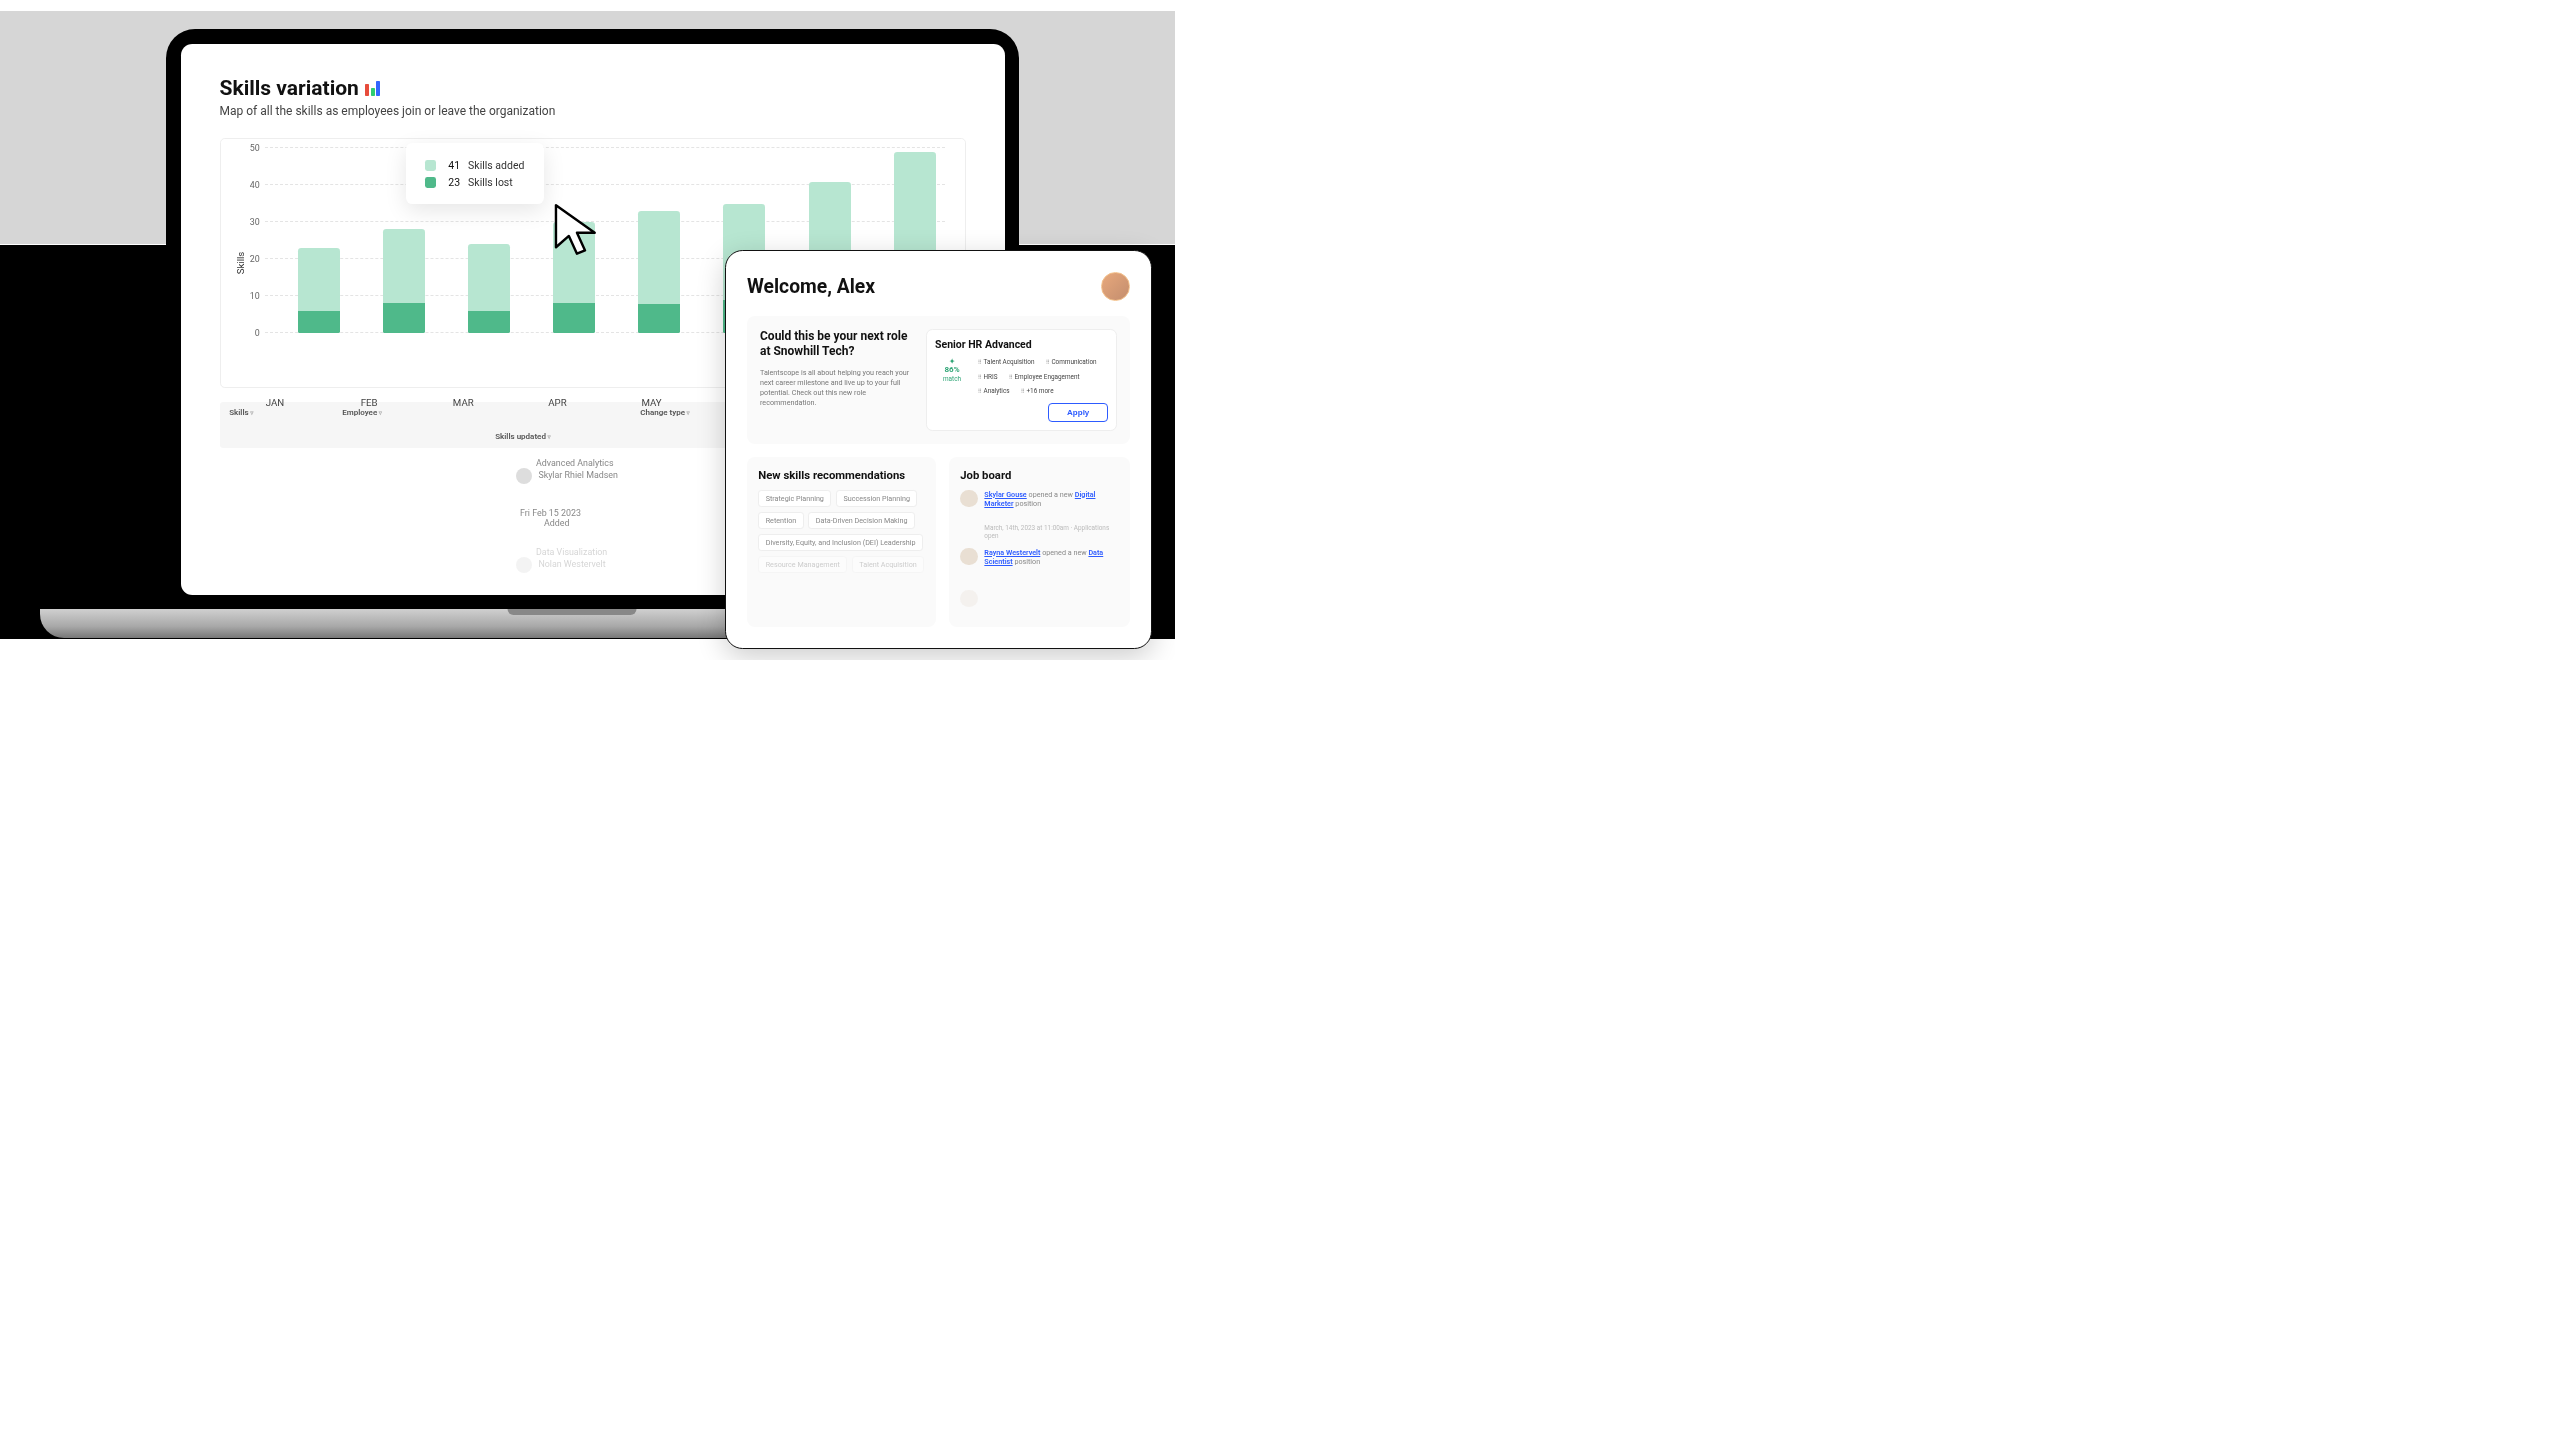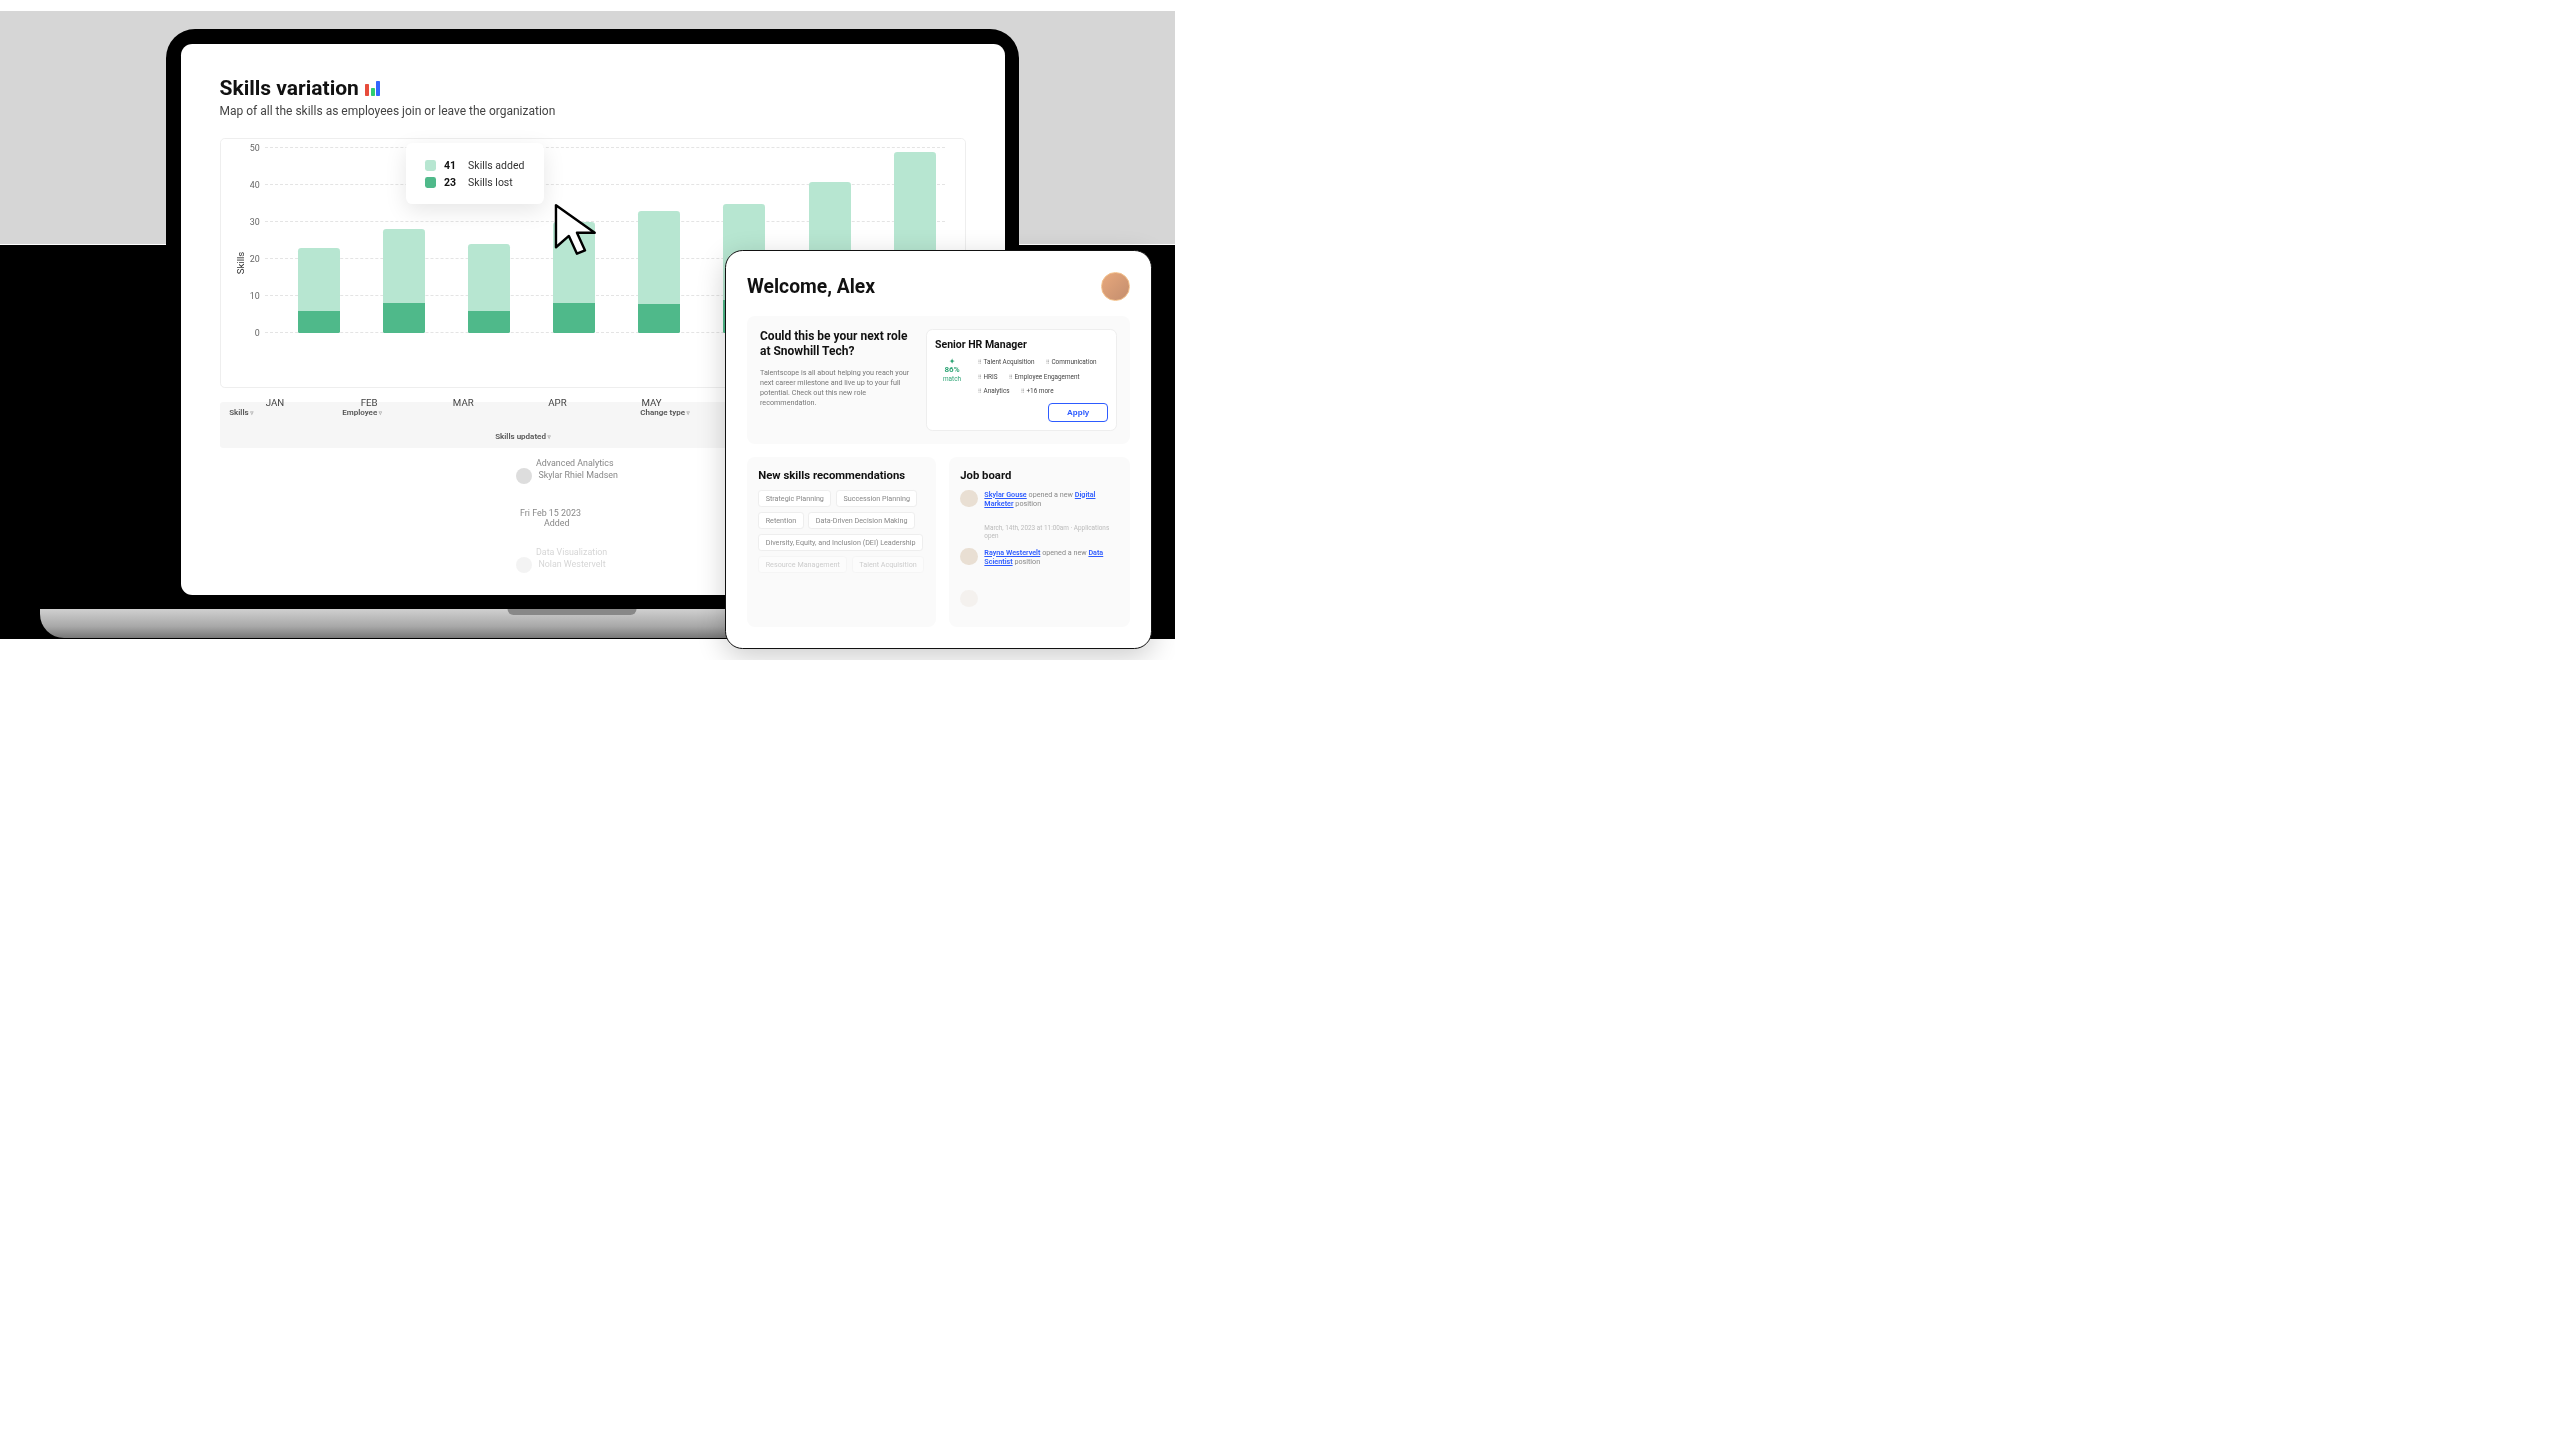--- a/index.html
+++ b/index.html
@@ -100,21 +100,21 @@
   
   .tooltip {
     position:absolute; left:185px; top:4.8px;
     background:#fff; border-radius:6.4px;
     box-shadow:0 6.4px 22.5px rgba(0,0,0,.10);
     padding:11.3px 19.3px;
     z-index:5;
   }
   .tt-row { display:flex; align-items:center; gap:8px; font-size:10.5px; margin:4px 0; }
   .tt-swatch { width:11.3px; height:11.3px; border-radius:2.4px; }
-  .tt-val { font-weight:700; color:#111; width:16px; text-align:left; }
+  .tt-val { font-weight:400; color:#111; width:16px; text-align:right; }
   .tt-label { color:#333; }
 
   
   .cursor {
     position:absolute; left:330px; top:63px; z-index:6;
   }
 
   
   .table {
     margin-top:14.5px; width:100%;
@@ -350,21 +350,21 @@
     <div class="welcome">Welcome, Alex</div>
     <div class="avatar"></div>
   </div>
 
   <div class="rec-box">
     <div class="rec-left">
       <div class="rec-title">Could this be your next role at Snowhill Tech?</div>
       <div class="rec-desc">Talentscope is all about helping you reach your next career milestone and live up to your full potential. Check out this new role recommendation.</div>
     </div>
     <div class="rec-right">
-      <div class="role-title">Senior HR Manager</div>
+      <div class="role-title">Senior HR Advanced</div>
       <div class="match-row">
         <div class="match-badge">
           <div class="match-icon">✦</div>
           <div class="match-pct">86%</div>
           <div class="match-word">match</div>
         </div>
         <div class="skill-tags" id="role-tags">
             <span class="tag"><span class="tag-dots">⠿</span>Talent Acquisition</span>
             <span class="tag"><span class="tag-dots">⠿</span>Communication</span>
             <span class="tag"><span class="tag-dots">⠿</span>HRIS</span>

